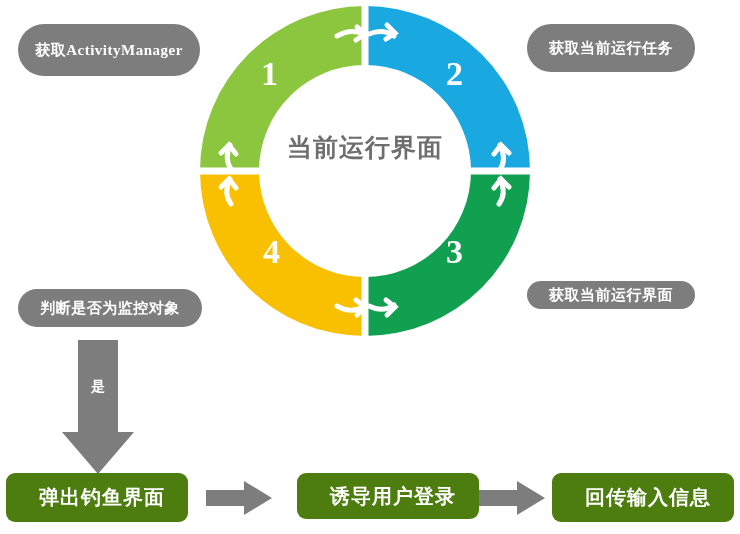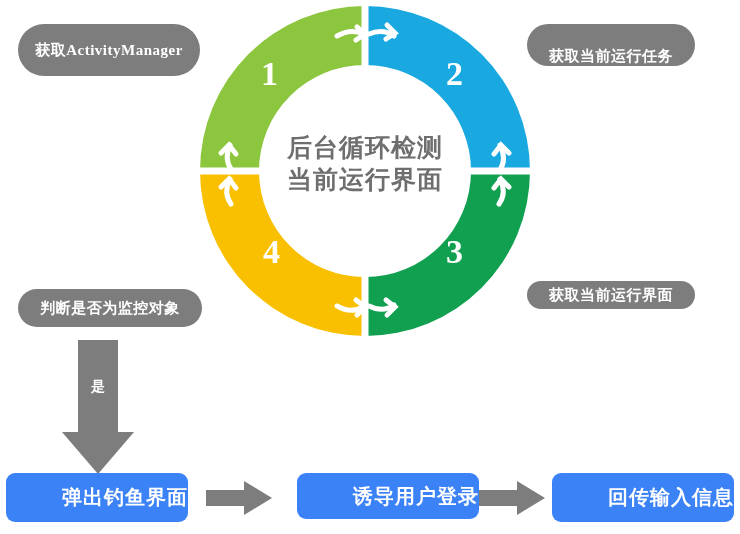--- a/index.html
+++ b/index.html
@@ -36,21 +36,21 @@
     font-size: 15px;
     font-family: "Liberation Sans", "DejaVu Sans", sans-serif;
   }
   .pill-serif {
     font-size: 15px;
     font-family: "Liberation Serif", "DejaVu Serif", serif;
     font-weight: bold;
   }
 
   #pill-activity-manager { left: 18px;  top: 24px;  width: 182px; height: 52px; }
-  #pill-running-task     { left: 527px; top: 24px; width: 168px; height: 42px; align-items: flex-end; }
+  #pill-running-task     { left: 527px; top: 24px; width: 168px; height: 48px; }
   #pill-monitor-target   { left: 18px;  top: 289px; width: 184px; height: 38px; }
   #pill-running-ui       { left: 527px; top: 281px; width: 168px; height: 28px; }
 
   
   #donut-wrap {
     position: absolute;
     left: 197px;
     top: 3px;
     width: 336px;
     height: 336px;
@@ -102,22 +102,22 @@
     font-size: 14px;
     font-weight: bold;
     font-family: "Liberation Sans", "DejaVu Sans", sans-serif;
   }
 
   
   .greenbox {
     position: absolute;
     display: flex;
     align-items: center;
-    justify-content: flex-end;
-    background: #3b82f6;
+    justify-content: center;
+    background: #4d7c0f;
     color: #ffffff;
     border-radius: 9px;
     font-size: 20px;
     font-weight: bold;
     letter-spacing: 1px;
     white-space: nowrap;
     box-sizing: border-box;
     font-family: "Liberation Sans", "DejaVu Sans", sans-serif;
     padding-left: 10px;
   }
@@ -223,21 +223,20 @@
         <path d="M 24 184 l 8 -8 7 9"></path>
       </g>
     </svg>
 
     <span class="donut-num" id="donut-num-1">1</span>
     <span class="donut-num" id="donut-num-2">2</span>
     <span class="donut-num" id="donut-num-3">3</span>
     <span class="donut-num" id="donut-num-4">4</span>
 
     <div id="donut-center-text">
-      <div>后台循环检测</div>
       <div>当前运行界面</div>
     </div>
   </div>
 
   <div id="yes-arrow">
     <svg width="72" height="134" viewBox="0 0 72 134" xmlns="http://www.w3.org/2000/svg">
       <path d="M 16 0 L 56 0 L 56 92 L 72 92 L 36 134 L 0 92 L 16 92 Z" fill="#7d7d7d"></path>
     </svg>
     <span id="yes-arrow-label">是</span>
   </div>

